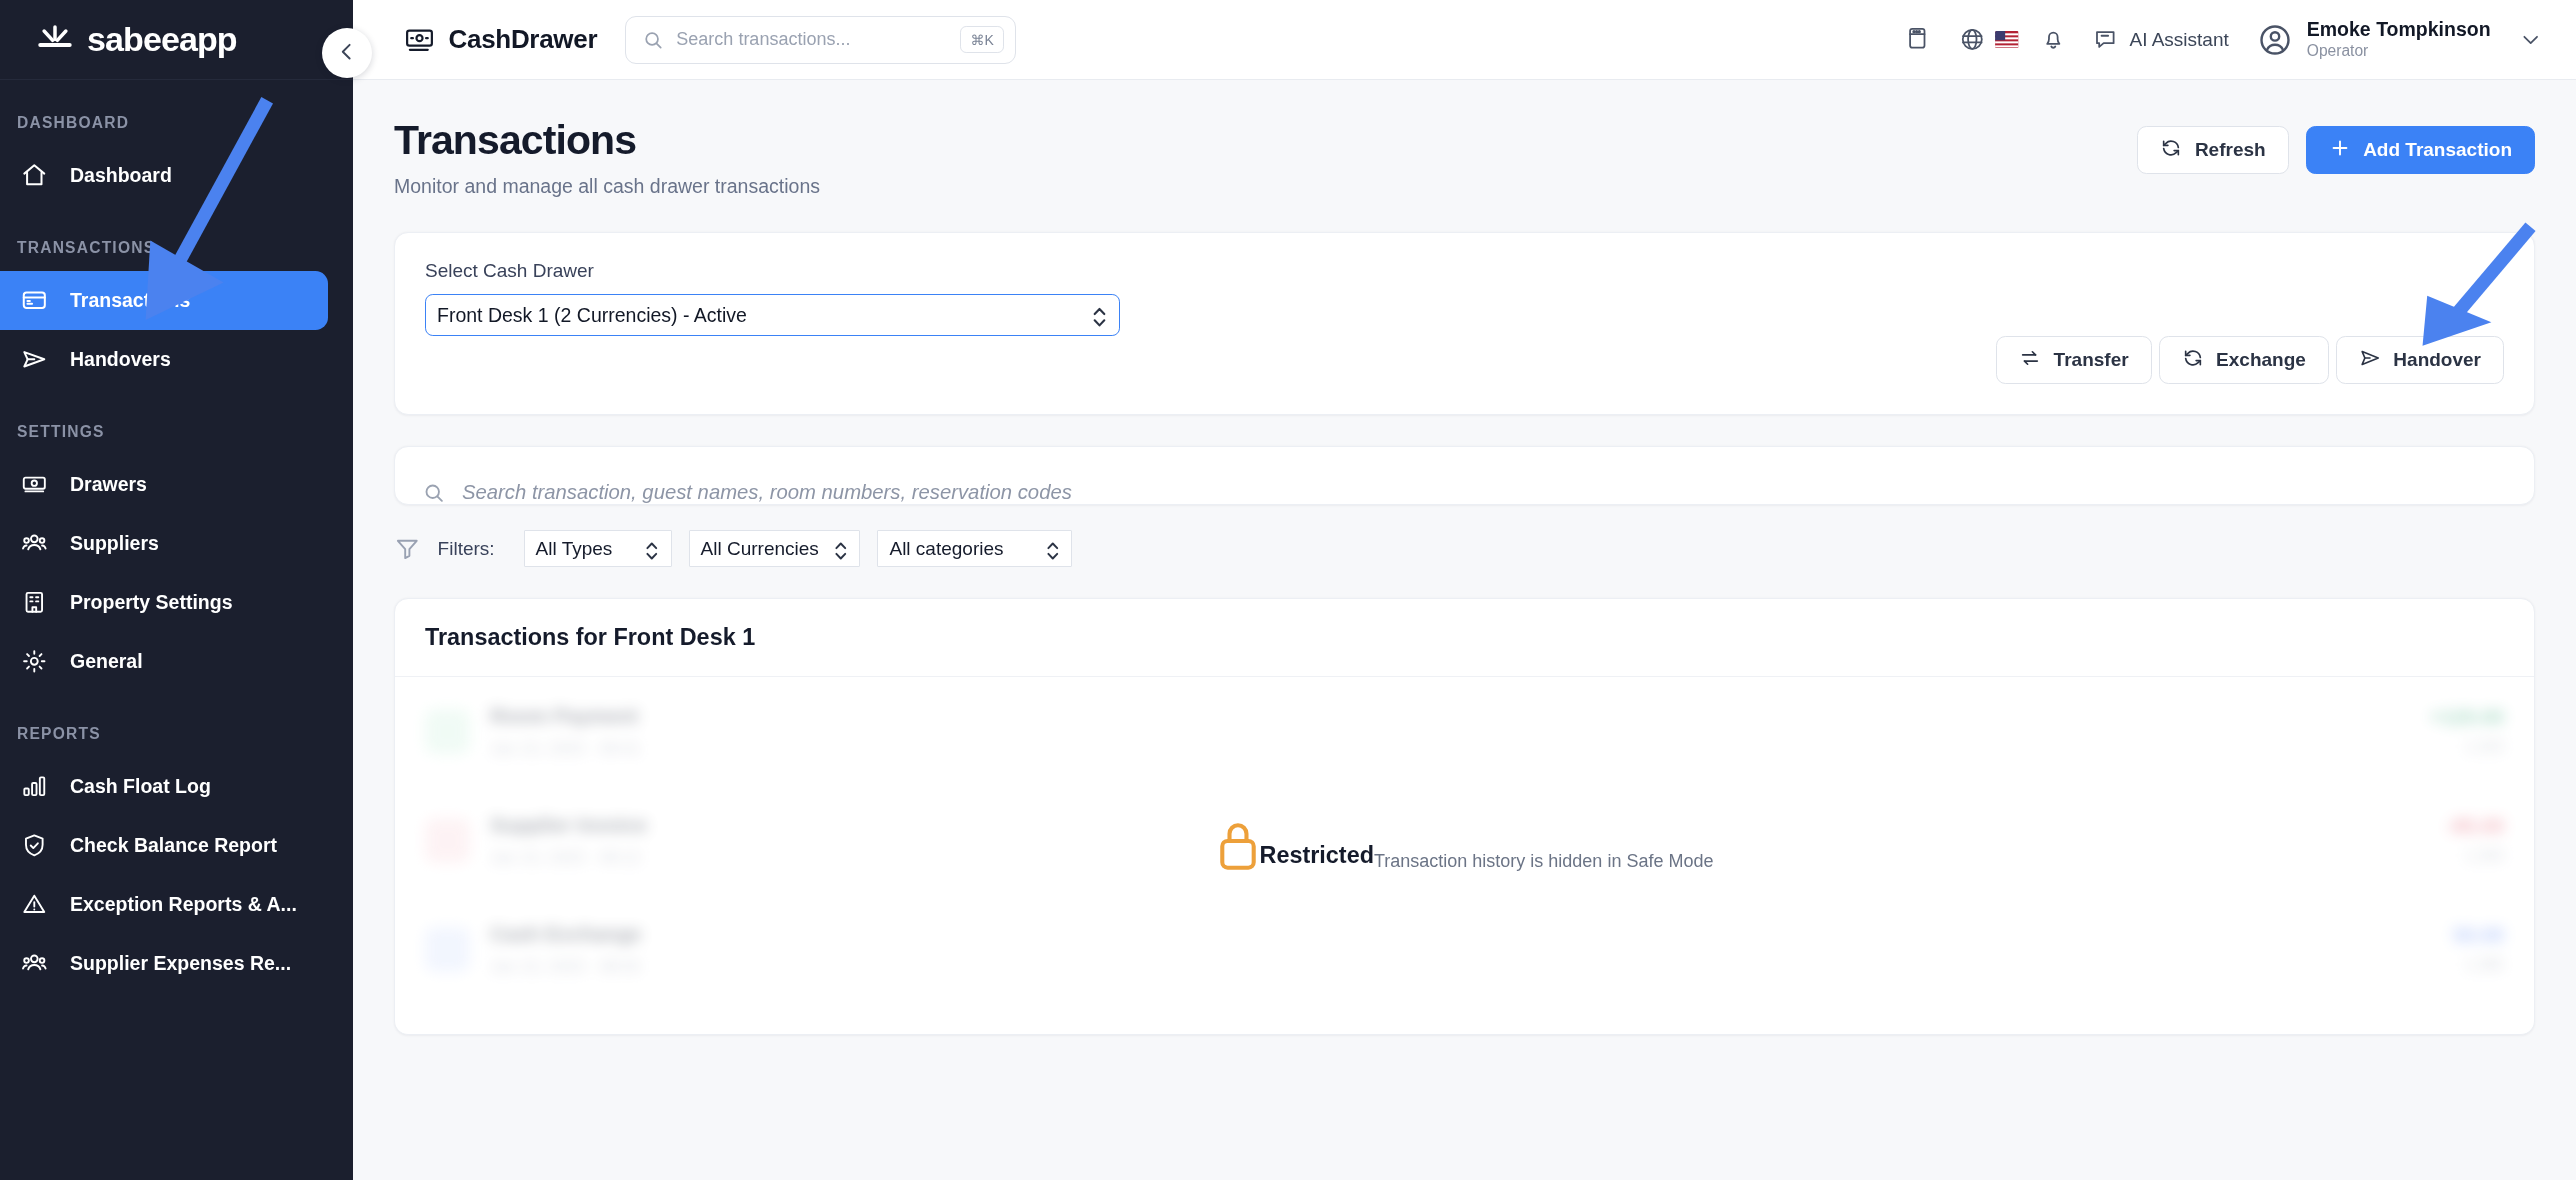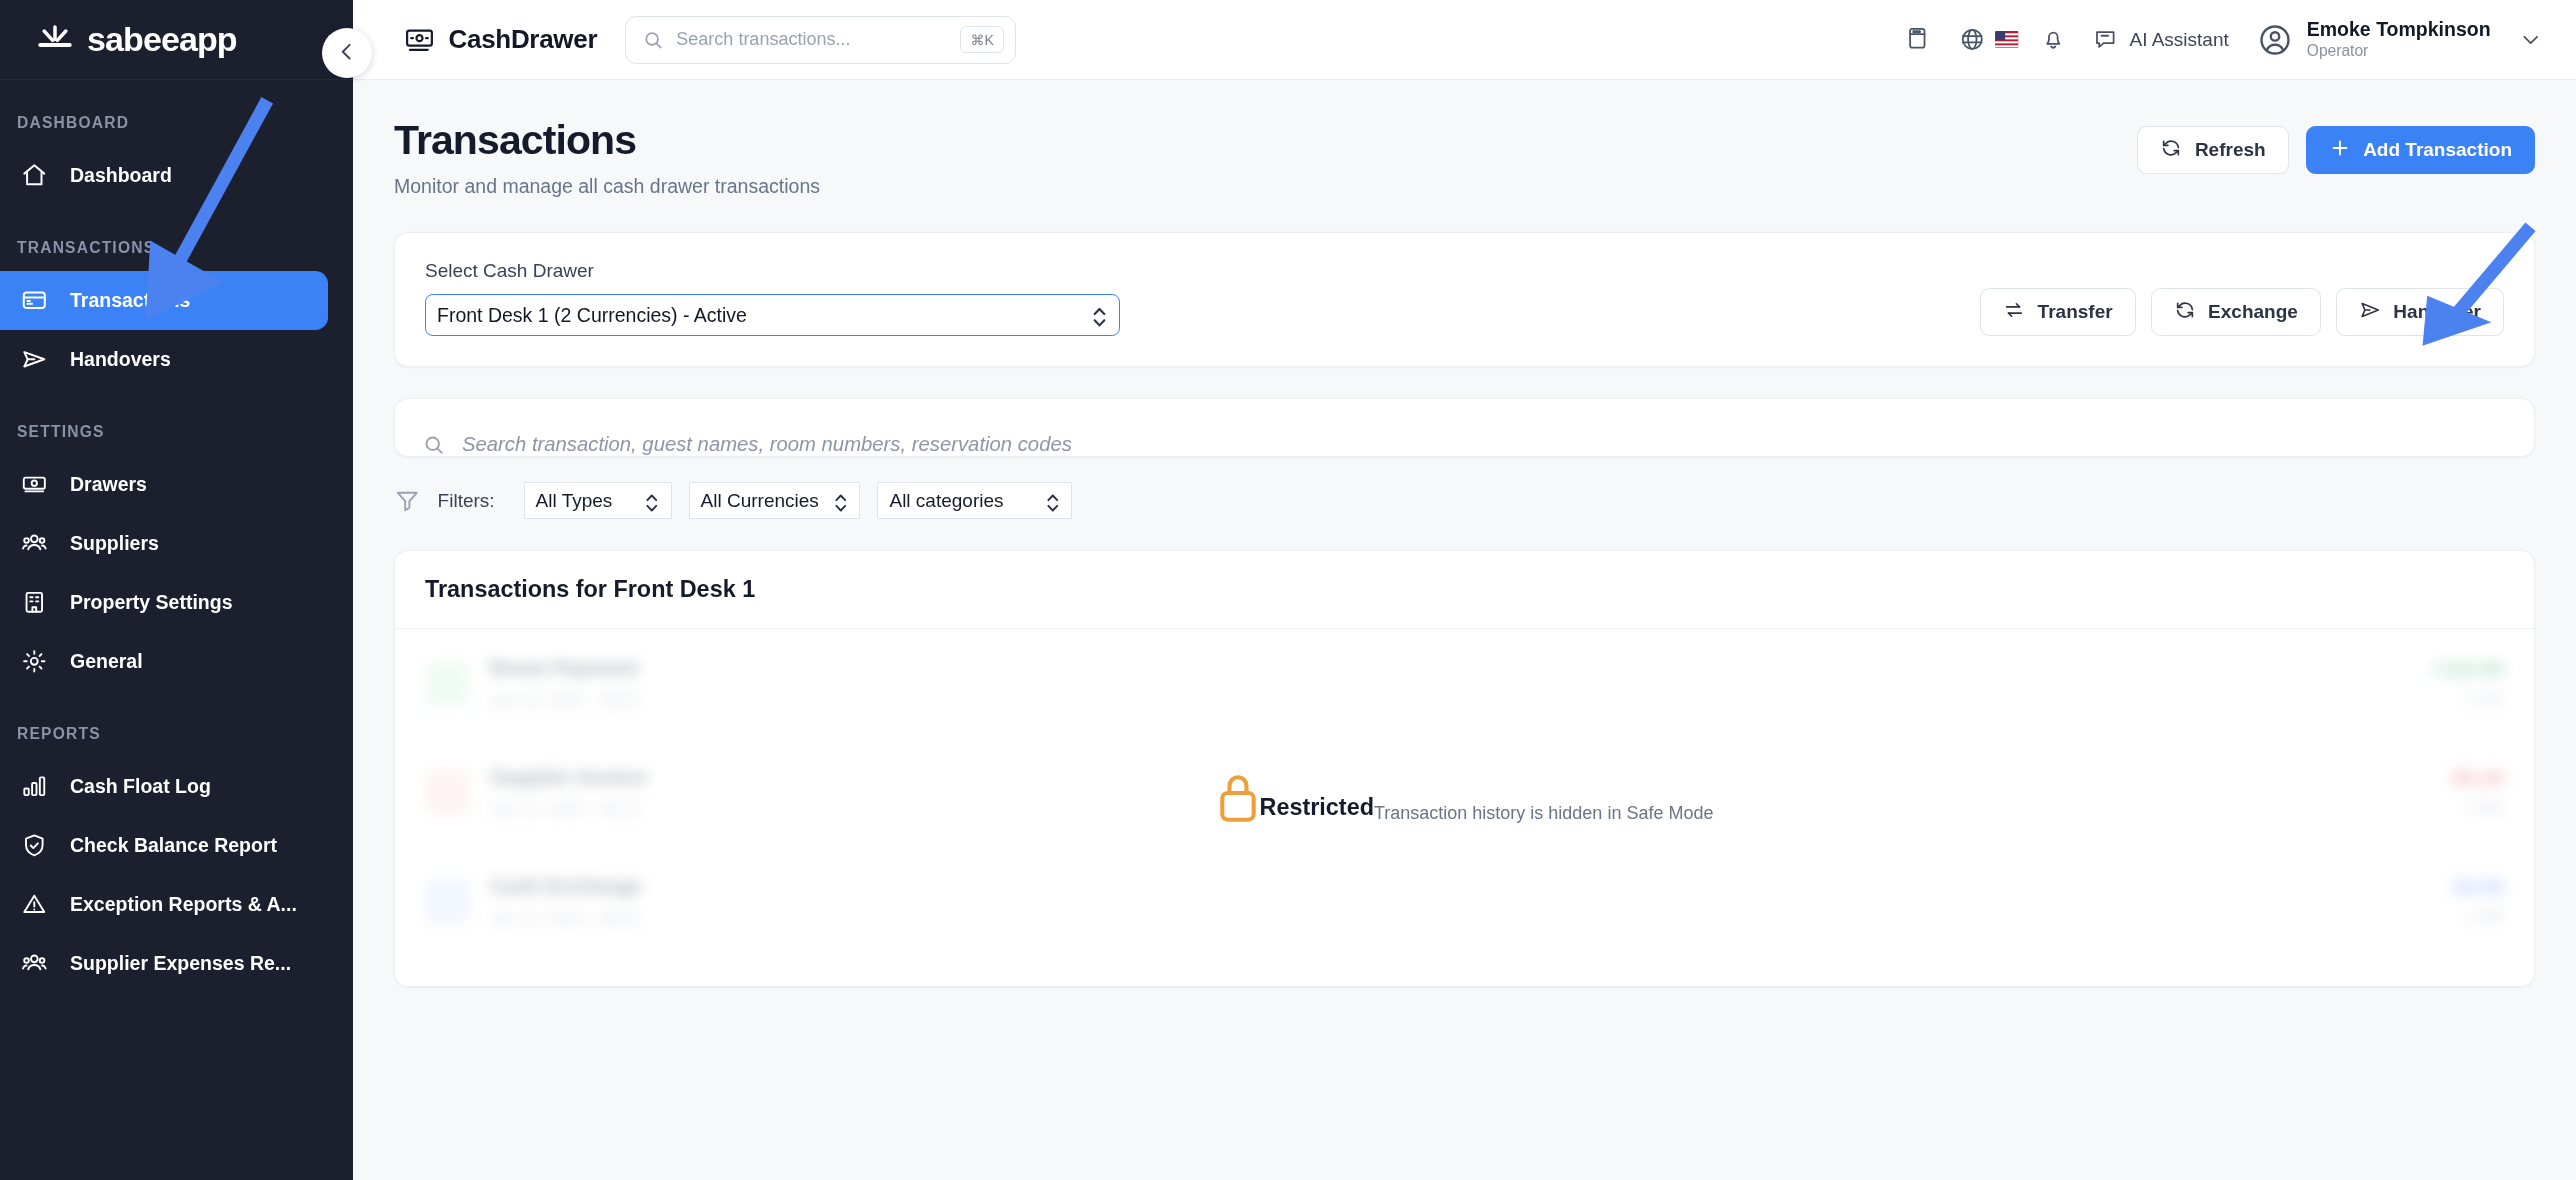--- a/index.html
+++ b/index.html
@@ -150,38 +150,38 @@
   .card {
     background: #fff;
     border: 0.8px solid #eceff4;
     border-radius: 14px;
     box-shadow: 0 0.8px 2.3px rgba(16,24,40,.05);
   }
 
   .drawer-card {
     margin-top: 34px;
     padding: 26.6px 30px 30px 30px;
-    display: flex; align-items: flex-end;
+    display: flex; align-items: flex-start; flex-direction: column;
   }
   .drawer-left { display: flex; flex-direction: column; }
   .field-label { font-size: 19px; color: #39425a; margin-bottom: 12.5px; }
   .select-box {
     width: 695px; height: 42px;
     border: 1.6px solid #3b82f6;
     border-radius: 7.8px;
     background: #fff;
     display: flex; align-items: center;
     padding: 0 11px 0 11px;
     font-size: 19.5px;
     color: #121826;
     cursor: pointer;
   }
   .select-box .sv { flex: 1; }
   .select-box .updown { width: 17px; height: 23.4px; }
-  .drawer-actions { margin-left: auto; display: flex; gap: 15px; }
+  .drawer-actions { margin-left: auto; display: flex; gap: 7px; }
 
   .searchbar {
     margin-top: 31px;
     height: 59px;
     display: flex; align-items: flex-end;
     padding: 0 26.6px;
     font-style: italic;
   }
   .searchbar .sb-icon { width: 23.4px; height: 23.4px; margin-right: 17px; flex:0 0 23.4px;}
   .searchbar .sb-text { font-size: 20.3px; color: #8d95a6; }

